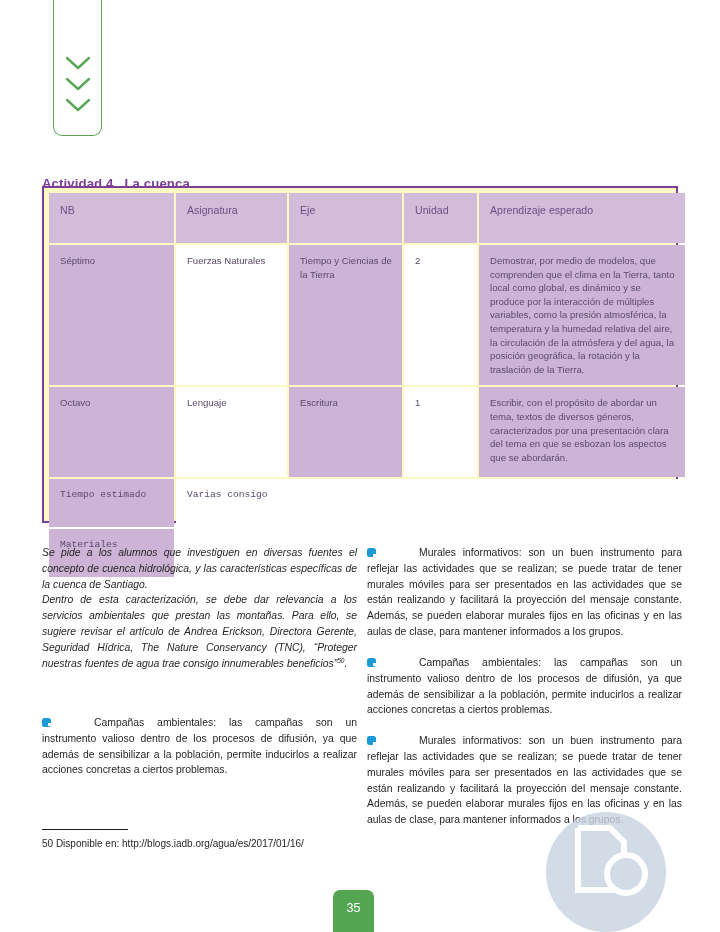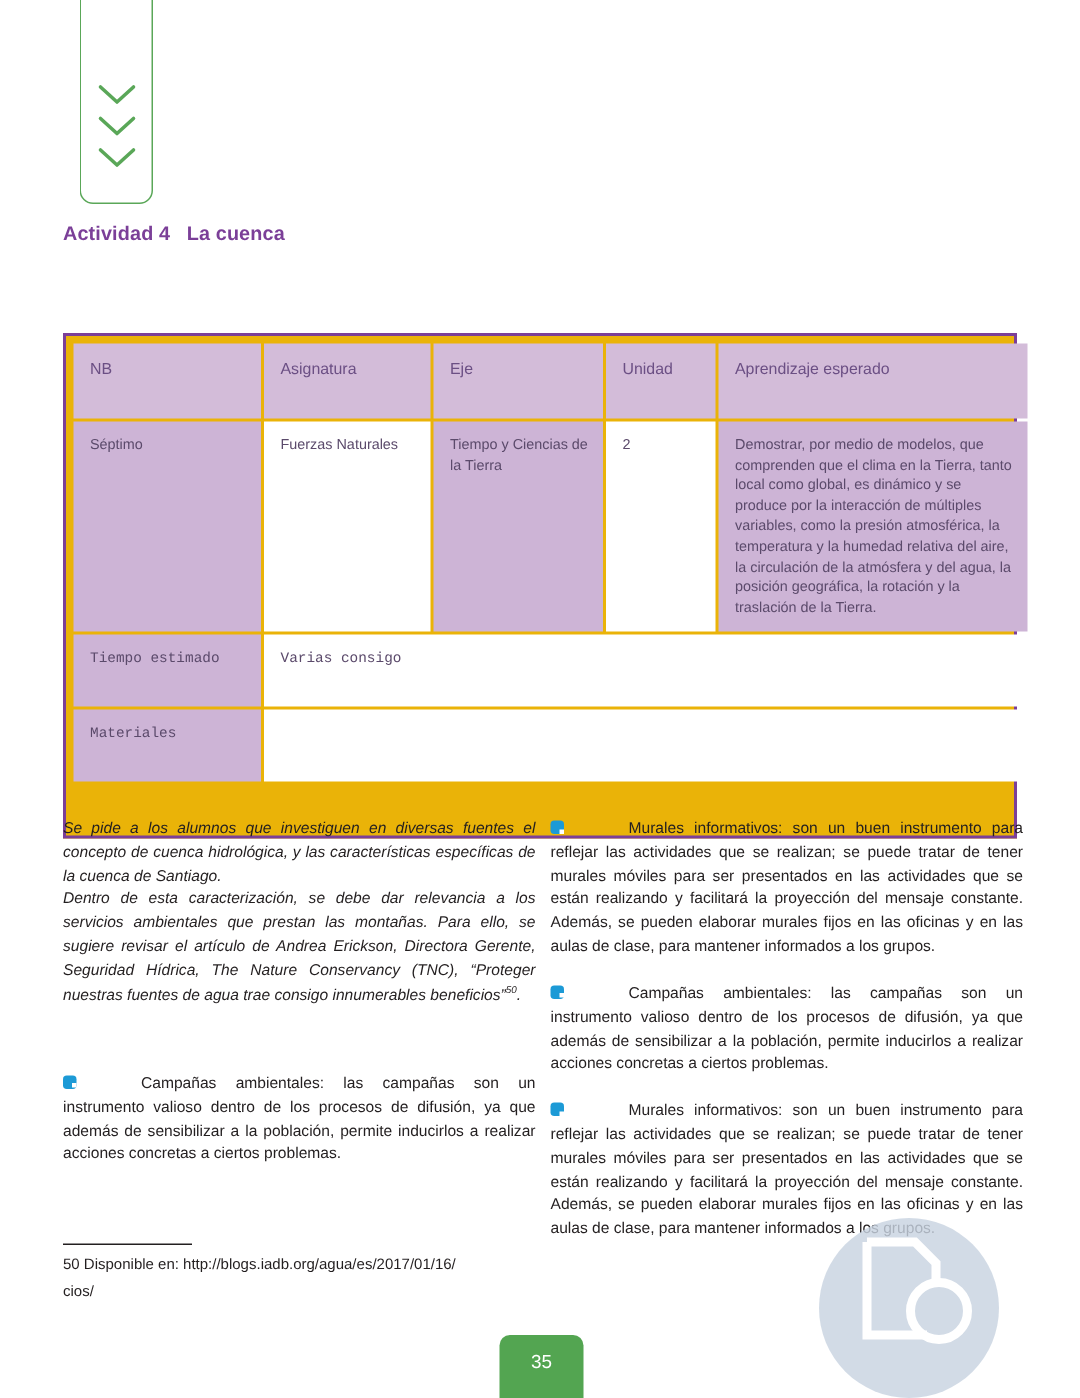--- a/index.html
+++ b/index.html
@@ -38,41 +38,40 @@
     width: 26px;
     height: 14px;
     margin-bottom: 7px;
   }
   .chevron svg { display: block; }
 
   
   .activity-heading {
     position: absolute;
     left: 42px;
-    top: 148px;
+    top: 176px;
     font-size: 13.2px;
     font-weight: bold;
     color: #7b3f98;
     letter-spacing: 0.1px;
     white-space: nowrap;
   }
   .activity-heading .act-num { margin-right: 11px; }
 
   
   .plan-table {
     position: absolute;
     left: 42px;
     top: 186px;
     width: 636px;
     height: 337px;
     border: 2.5px solid #7b3f98;
-    background: #eab308;
+    background: #fef9c3;
     box-sizing: border-box;
     padding: 3px;
-    margin-top: 36px;
   }
   .tbl {
     width: 100%;
     border-collapse: separate;
     border-spacing: 2px;
     table-layout: fixed;
     font-size: 9.6px;
     color: #5b4a6b;
   }
   .tbl td, .tbl th {
@@ -170,21 +169,21 @@
     background: #231f20;
     margin-bottom: 5px;
   }
   .fn-line { white-space: nowrap; }
 
   
   .page-badge {
     position: absolute;
     left: 333px;
     top: 890px;
-    width: 56px;
+    width: 41px;
     height: 42px;
     background: #53a551;
     border-radius: 7px 7px 0 0;
     color: #ffffff;
     font-size: 12.6px;
     display: flex;
     align-items: center;
     justify-content: center;
     padding-bottom: 6px;
     box-sizing: border-box;
@@ -255,20 +254,27 @@
       </tr>
     </thead>
     <tbody>
       <tr class="r1">
         <td class="cell-tint">Séptimo</td>
         <td class="cell-plain">Fuerzas Naturales</td>
         <td class="cell-tint">Tiempo y Ciencias de la Tierra</td>
         <td class="cell-plain cell-center">2</td>
         <td class="cell-tint aprend-text">Demostrar, por medio de modelos, que comprenden que el clima en la Tierra, tanto local como global, es dinámico y se produce por la interacción de múltiples variables, como la presión atmosférica, la temperatura y la humedad relativa del aire, la circulación de la atmósfera y del agua, la posición geográfica, la rotación y la traslación de la Tierra.</td>
       </tr>
+      <tr class="r2">
+        <td class="cell-tint">Octavo</td>
+        <td class="cell-plain">Lenguaje</td>
+        <td class="cell-tint">Escritura</td>
+        <td class="cell-plain cell-center">1</td>
+        <td class="cell-tint aprend-text">Escribir, con el propósito de abordar un tema, textos de diversos géneros, caracterizados por una presentación clara del tema en que se esbozan los aspectos que se abordarán.</td>
+      </tr>
       <tr class="meta">
         <td class="cell-tint">Tiempo estimado</td>
         <td class="cell-plain" colspan="4">Varias consigo</td>
       </tr>
       <tr class="meta">
         <td class="cell-tint">Materiales</td>
         <td class="cell-plain" colspan="4"></td>
       </tr>
     </tbody>
   </table>
@@ -287,21 +293,20 @@
   <div class="bullet-item"><span class="bullet-glyph"></span><span>Murales informativos: son un buen instrumento para reflejar las actividades que se realizan; se puede tratar de tener murales móviles para ser presentados en las actividades que se están realizando y facilitará la proyección del mensaje constante. Además, se pueden elaborar murales fijos en las oficinas y en las aulas de clase, para mantener informados a los grupos.</span></div>
   <div class="gap"></div>
   <div class="bullet-item"><span class="bullet-glyph"></span><span>Campañas ambientales: las campañas son un instrumento valioso dentro de los procesos de difusión, ya que además de sensibilizar a la población, permite inducirlos a realizar acciones concretas a ciertos problemas.</span></div>
   <div class="gap"></div>
   <div class="bullet-item"><span class="bullet-glyph"></span><span>Murales informativos: son un buen instrumento para reflejar las actividades que se realizan; se puede tratar de tener murales móviles para ser presentados en las actividades que se están realizando y facilitará la proyección del mensaje constante. Además, se pueden elaborar murales fijos en las oficinas y en las aulas de clase, para mantener informados a los grupos.</span></div>
 </div>
 
 <div class="footnote">
   <div class="footnote-rule"></div>
   <div class="fn-line">50 Disponible en: http://blogs.iadb.org/agua/es/2017/01/16/</div>
-  <div class="fn-line">cios/</div>
 </div>
 
 <div class="page-badge">
   <span>35</span>
 </div>
 
 <div class="watermark">
   <div class="watermark-circle"></div>
   <svg width="120" height="120" viewBox="0 0 120 120">
     <path d="M32 16 L32 78 L72 78" fill="none" stroke="#ffffff" stroke-width="6"></path>

